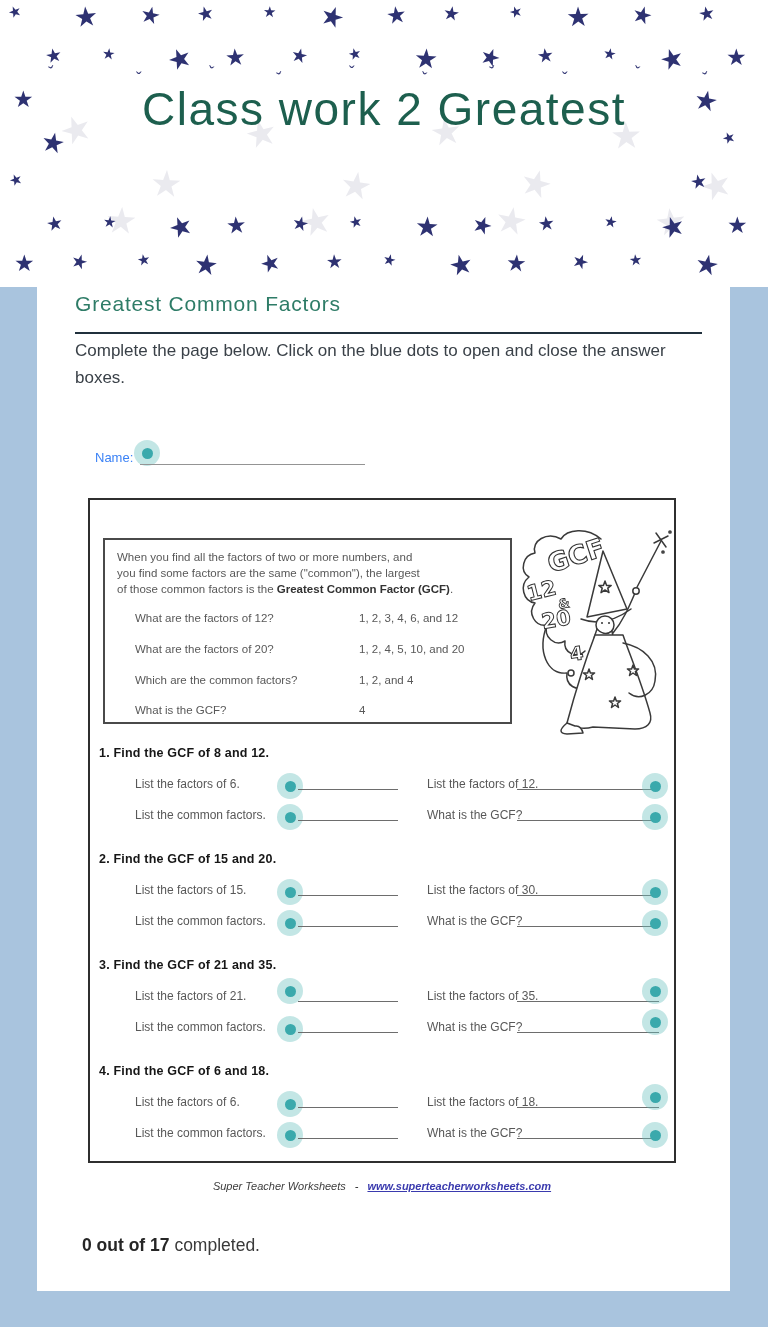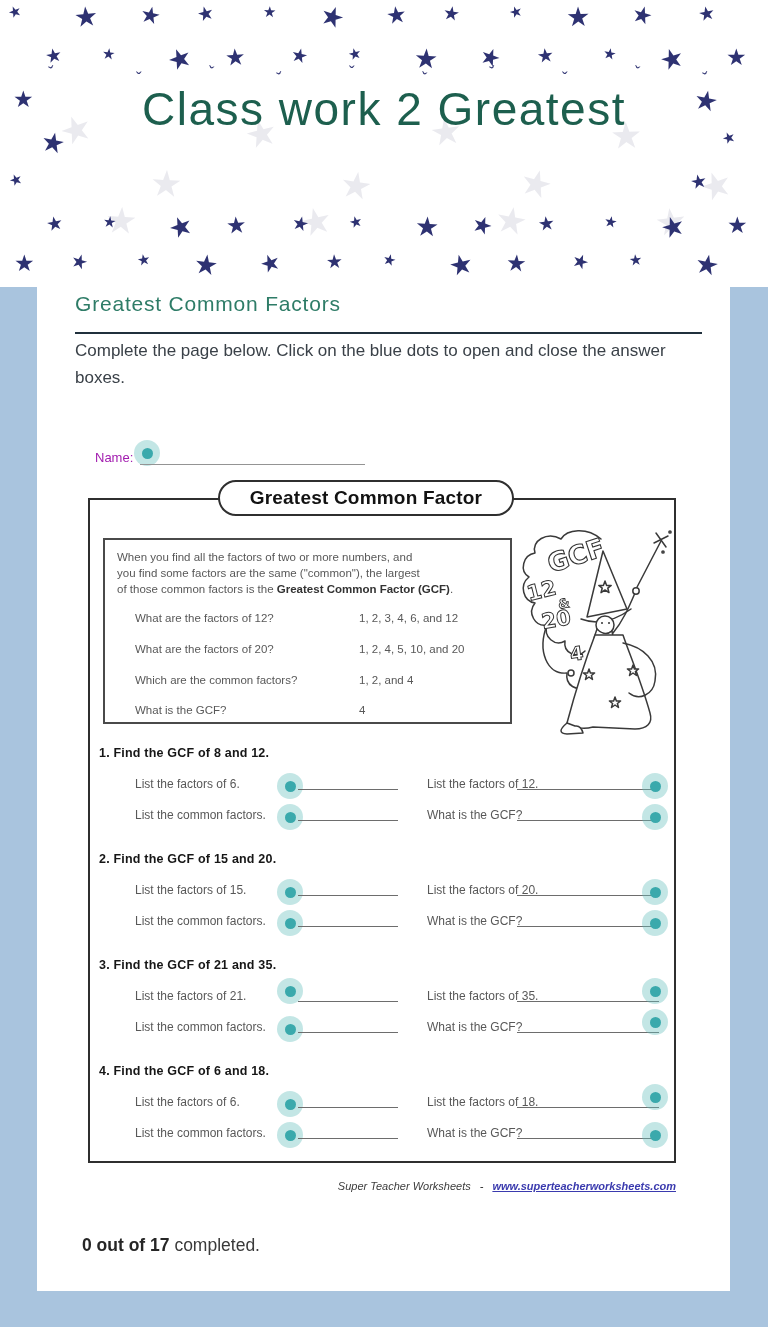--- a/index.html
+++ b/index.html
@@ -22,21 +22,21 @@
   
   .card{position:absolute;left:37px;top:287px;width:693px;height:1004px;background:#fff}
   .section-heading{position:absolute;left:38px;top:5px;margin:0;font-size:21px;font-weight:500;
       color:var(--heading-teal);letter-spacing:.8px}
   .rule{position:absolute;left:38px;top:45px;width:627px;border-top:2px solid var(--rule-dark)}
   .instructions{position:absolute;left:38px;top:51px;width:614px;margin:0;font-size:17px;line-height:26.5px;
       color:var(--text-dark);font-weight:500}
 
   
   .sheet{position:absolute;left:0;top:0;width:100%;height:100%;color:var(--ws-text)}
-  .name-label{position:absolute;left:58px;top:163px;font-size:13px;color:#a21caf}
+  .name-label{position:absolute;left:58px;top:163px;font-size:13px;color:#3b82f6}
   .name-line{position:absolute;left:103px;top:164px;width:225px;height:14px;border-bottom:1.5px solid #949494}
 
   .dot{position:absolute;width:26px;height:26px;border-radius:50%;background:var(--dot-outer);
       display:flex;align-items:center;justify-content:center;cursor:pointer}
   .dot i{width:11px;height:11px;border-radius:50%;background:var(--dot-inner);display:block}
   .name-dot{left:97px;top:153px}
 
   .ws-frame{position:absolute;left:51px;top:211px;width:588px;height:665px;border:2px solid #2f2f2f;background:#fff}
   .ws-pill{position:absolute;left:128px;top:-20px;width:296px;height:36px;background:#fff;
       border:2px solid #2f2f2f;border-radius:19px;display:flex;align-items:center;justify-content:center;
@@ -61,21 +61,21 @@
   .q-label{position:absolute;font-size:12px;color:var(--ws-text);white-space:nowrap}
   .lbl-left{left:45px;top:4px}
   .lbl-right{left:337px;top:4px}
   .blank{position:absolute;top:3px;height:14px;border-bottom:1.5px solid #6d6d6d}
   .blank-l{left:208px;width:100px}
   .blank-r{left:427px;width:142px}
   .dot-l{left:187px;top:0}
   .dot-r{left:552px;top:0}
   .hi{transform:translateY(-7px)}
 
-  .ws-footer{position:absolute;left:51px;top:893px;width:588px;text-align:right;font-size:11px;
+  .ws-footer{position:absolute;left:51px;top:893px;width:588px;text-align:center;font-size:11px;
       font-style:italic;color:#3c3c3c}
   .ws-footer .dash{margin:0 9px}
   .ws-footer a{color:var(--link-blue);font-weight:bold;text-decoration:underline;cursor:pointer}
 
   .status{position:absolute;left:33px;top:936px;margin:12px;font-size:17.5px;color:#3a3a3a;font-weight:500}
   .status b{color:#262626}
 </style>
 </head>
 <body>
 
@@ -170,21 +170,20 @@
 
   <section class="sheet">
 
     <span class="name-label">Name:</span>
     <span class="dot name-dot">
         <i></i>
       </span>
     <span class="name-line"></span>
 
     <div class="ws-frame">
-      <div class="ws-pill">Greatest Common Factor</div>
 
       <div class="intro-box">
         <div class="intro-text">
           <div>When you find all the factors of two or more numbers, and</div>
           <div>you find some factors are the same ("common"), the largest</div>
           <div><span>of those common factors is the </span><b>Greatest Common Factor (GCF)</b><span>.</span></div>
         </div>
         <span class="ex-q" style="top:72px">What are the factors of 12?</span>
         <span class="ex-a" style="top:72px">1, 2, 3, 4, 6, and 12</span>
         <span class="ex-q" style="top:103px">What are the factors of 20?</span>
@@ -255,21 +254,21 @@
       </div>
 
       <div class="question" style="top:352px">
         <div class="q-title">2.  Find the GCF of 15 and 20.</div>
         <div class="qrow row1">
           <span class="q-label lbl-left">List the factors of 15.</span>
           <span class="dot dot-l">
               <i></i>
             </span>
           <span class="blank blank-l"></span>
-          <span class="q-label lbl-right">List the factors of 20.</span>
+          <span class="q-label lbl-right">List the factors of 30.</span>
           <span class="blank blank-r"></span>
           <span class="dot dot-r">
               <i></i>
             </span>
         </div>
         <div class="qrow row2">
           <span class="q-label lbl-left">List the common factors.</span>
           <span class="dot dot-l">
               <i></i>
             </span>

